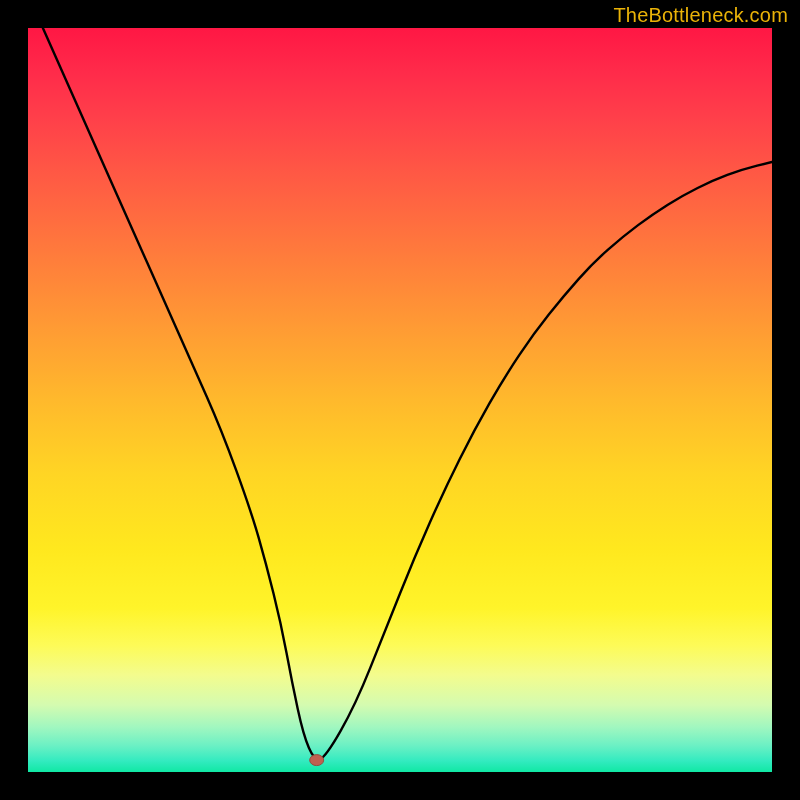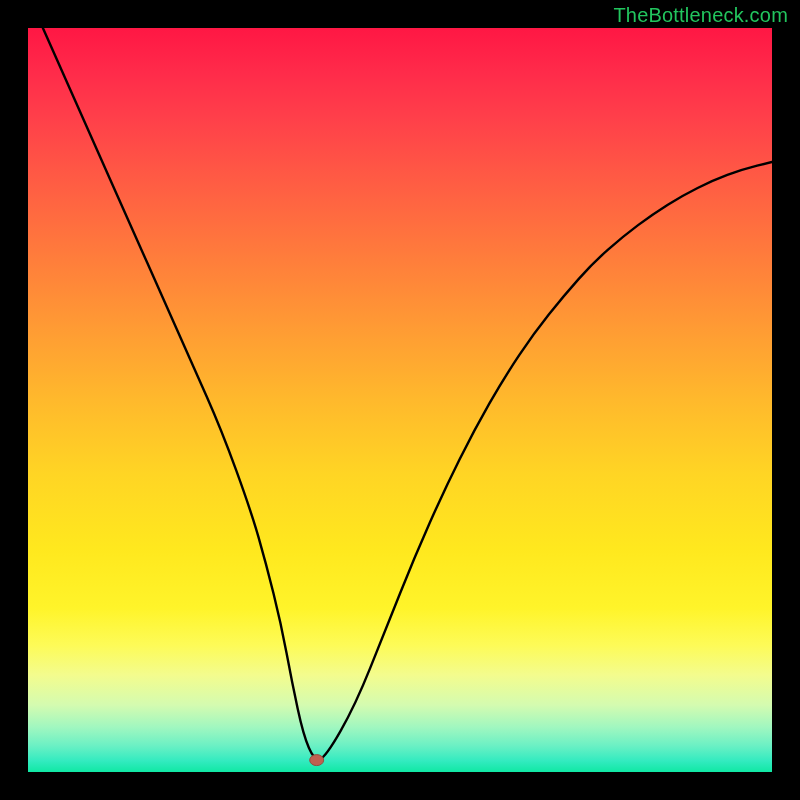--- a/index.html
+++ b/index.html
@@ -21,21 +21,21 @@
     left: 28px;
     top: 28px;
     width: 744px;
     height: 744px;
     overflow: hidden;
   }
   .watermark {
     position: absolute;
     top: 4px;
     right: 12px;
-    color: #22c55e;
+    color: #eab308;
     font-size: 20px;
     font-weight: 500;
     letter-spacing: 0.2px;
     user-select: none;
   }
   svg { display: block; }
 </style>
 </head>
 <body>
 

